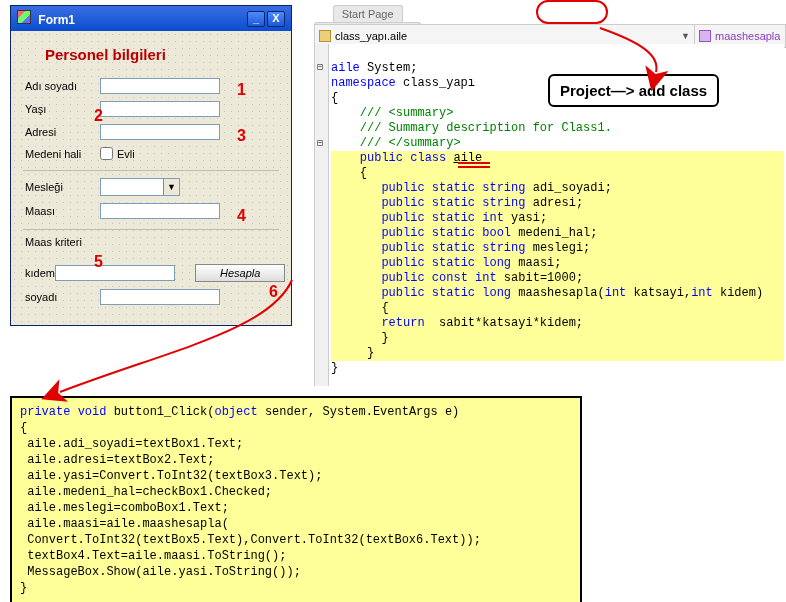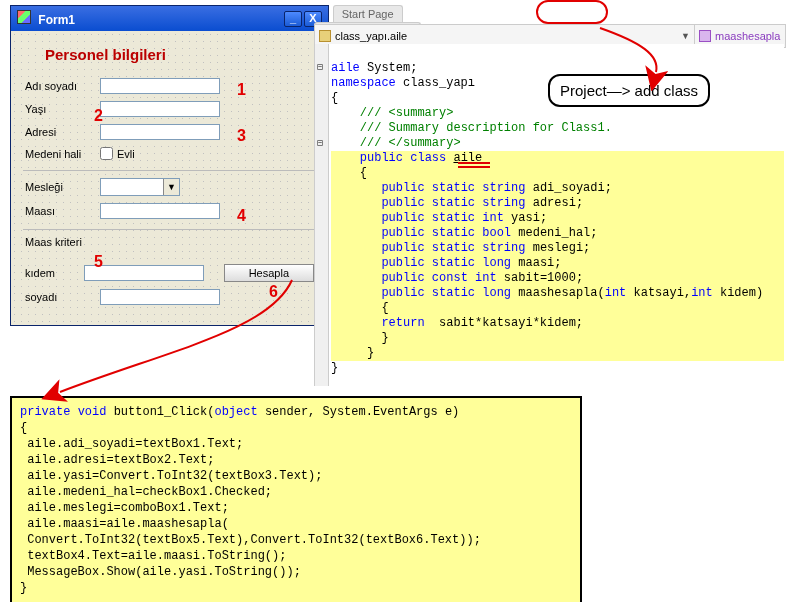--- a/index.html
+++ b/index.html
@@ -11,21 +11,21 @@
     width: 786px;
     height: 602px;
     position: relative;
     overflow: hidden;
   }
   
   .form-window {
     position: absolute;
     left: 10px;
     top: 5px;
-    width: 319px;
+    width: 282px;
     border: 1px solid #0a246a;
     background: #ece9d8;
   }
   .titlebar {
     background: linear-gradient(to bottom, #3a6ee2, #0a4dd0);
     color: #fff;
     font-weight: bold;
     padding: 4px 6px;
     display: flex;
     align-items: center;
@@ -87,20 +87,21 @@
     border-left:1px solid #888;
     text-align:center;line-height:16px;
     font-size:9px;
   }
   .btn {
     border:1px solid #888;
     background:linear-gradient(to bottom,#fff,#ddd);
     padding:2px 24px;
     font-size:11px;
     cursor:pointer;
+    font-style:italic;
   }
   .divider { border-top:1px solid #bbb; margin:10px -2px 6px -2px; }
   .redn {
     position:absolute;
     color:#e10000;
     font-weight:bold;
     font-size:16px;
     font-family:Arial,sans-serif;
   }
 
@@ -191,24 +192,24 @@
     border-top:2px solid #e10000;
     border-bottom:2px solid #e10000;
     pointer-events:none;
   }
 
   
   .callout {
     position:absolute;
     left:548px; top:74px;
     border:2px solid #000;
-    border-radius:12px;
+    border-radius:6px;
     background:#fff;
     padding:6px 10px;
-    font-weight:normal;
+    font-weight:bold;
     font-size:15px;
     font-family:Arial,sans-serif;
   }
 
   
   .bottom-code {
     position:absolute;
     left:10px; top:396px;
     width:572px;
     border:2px solid #000;

